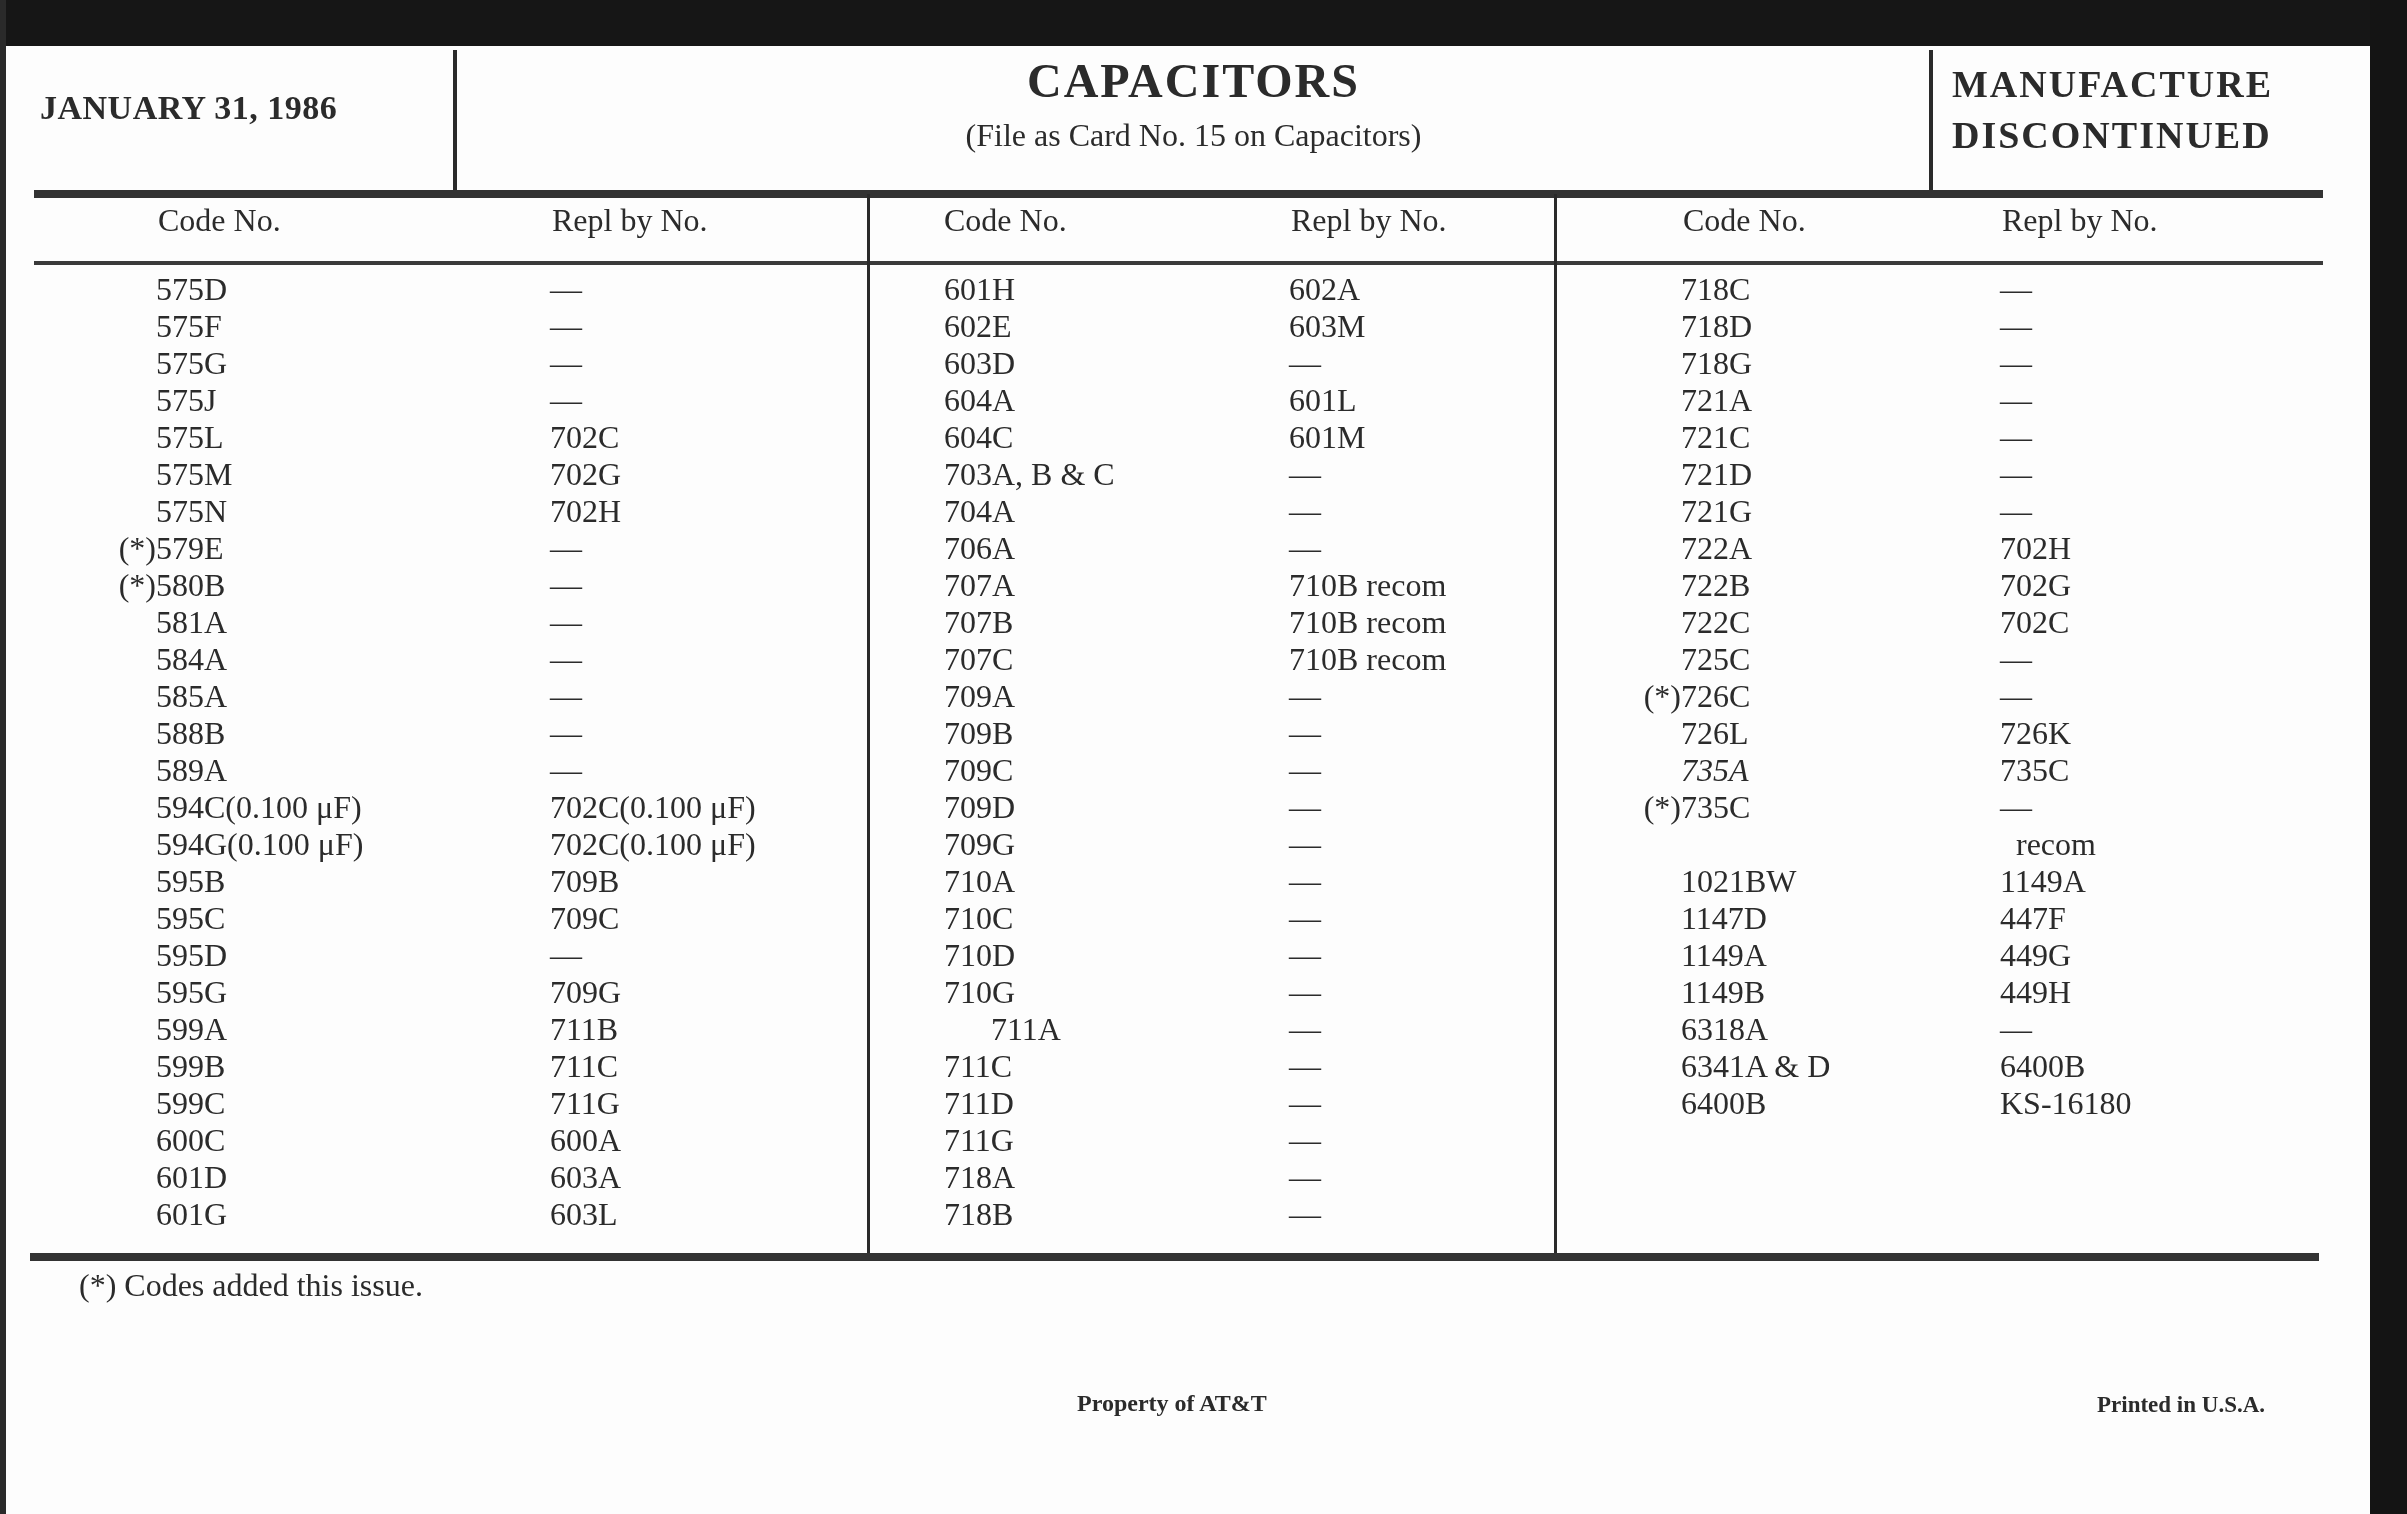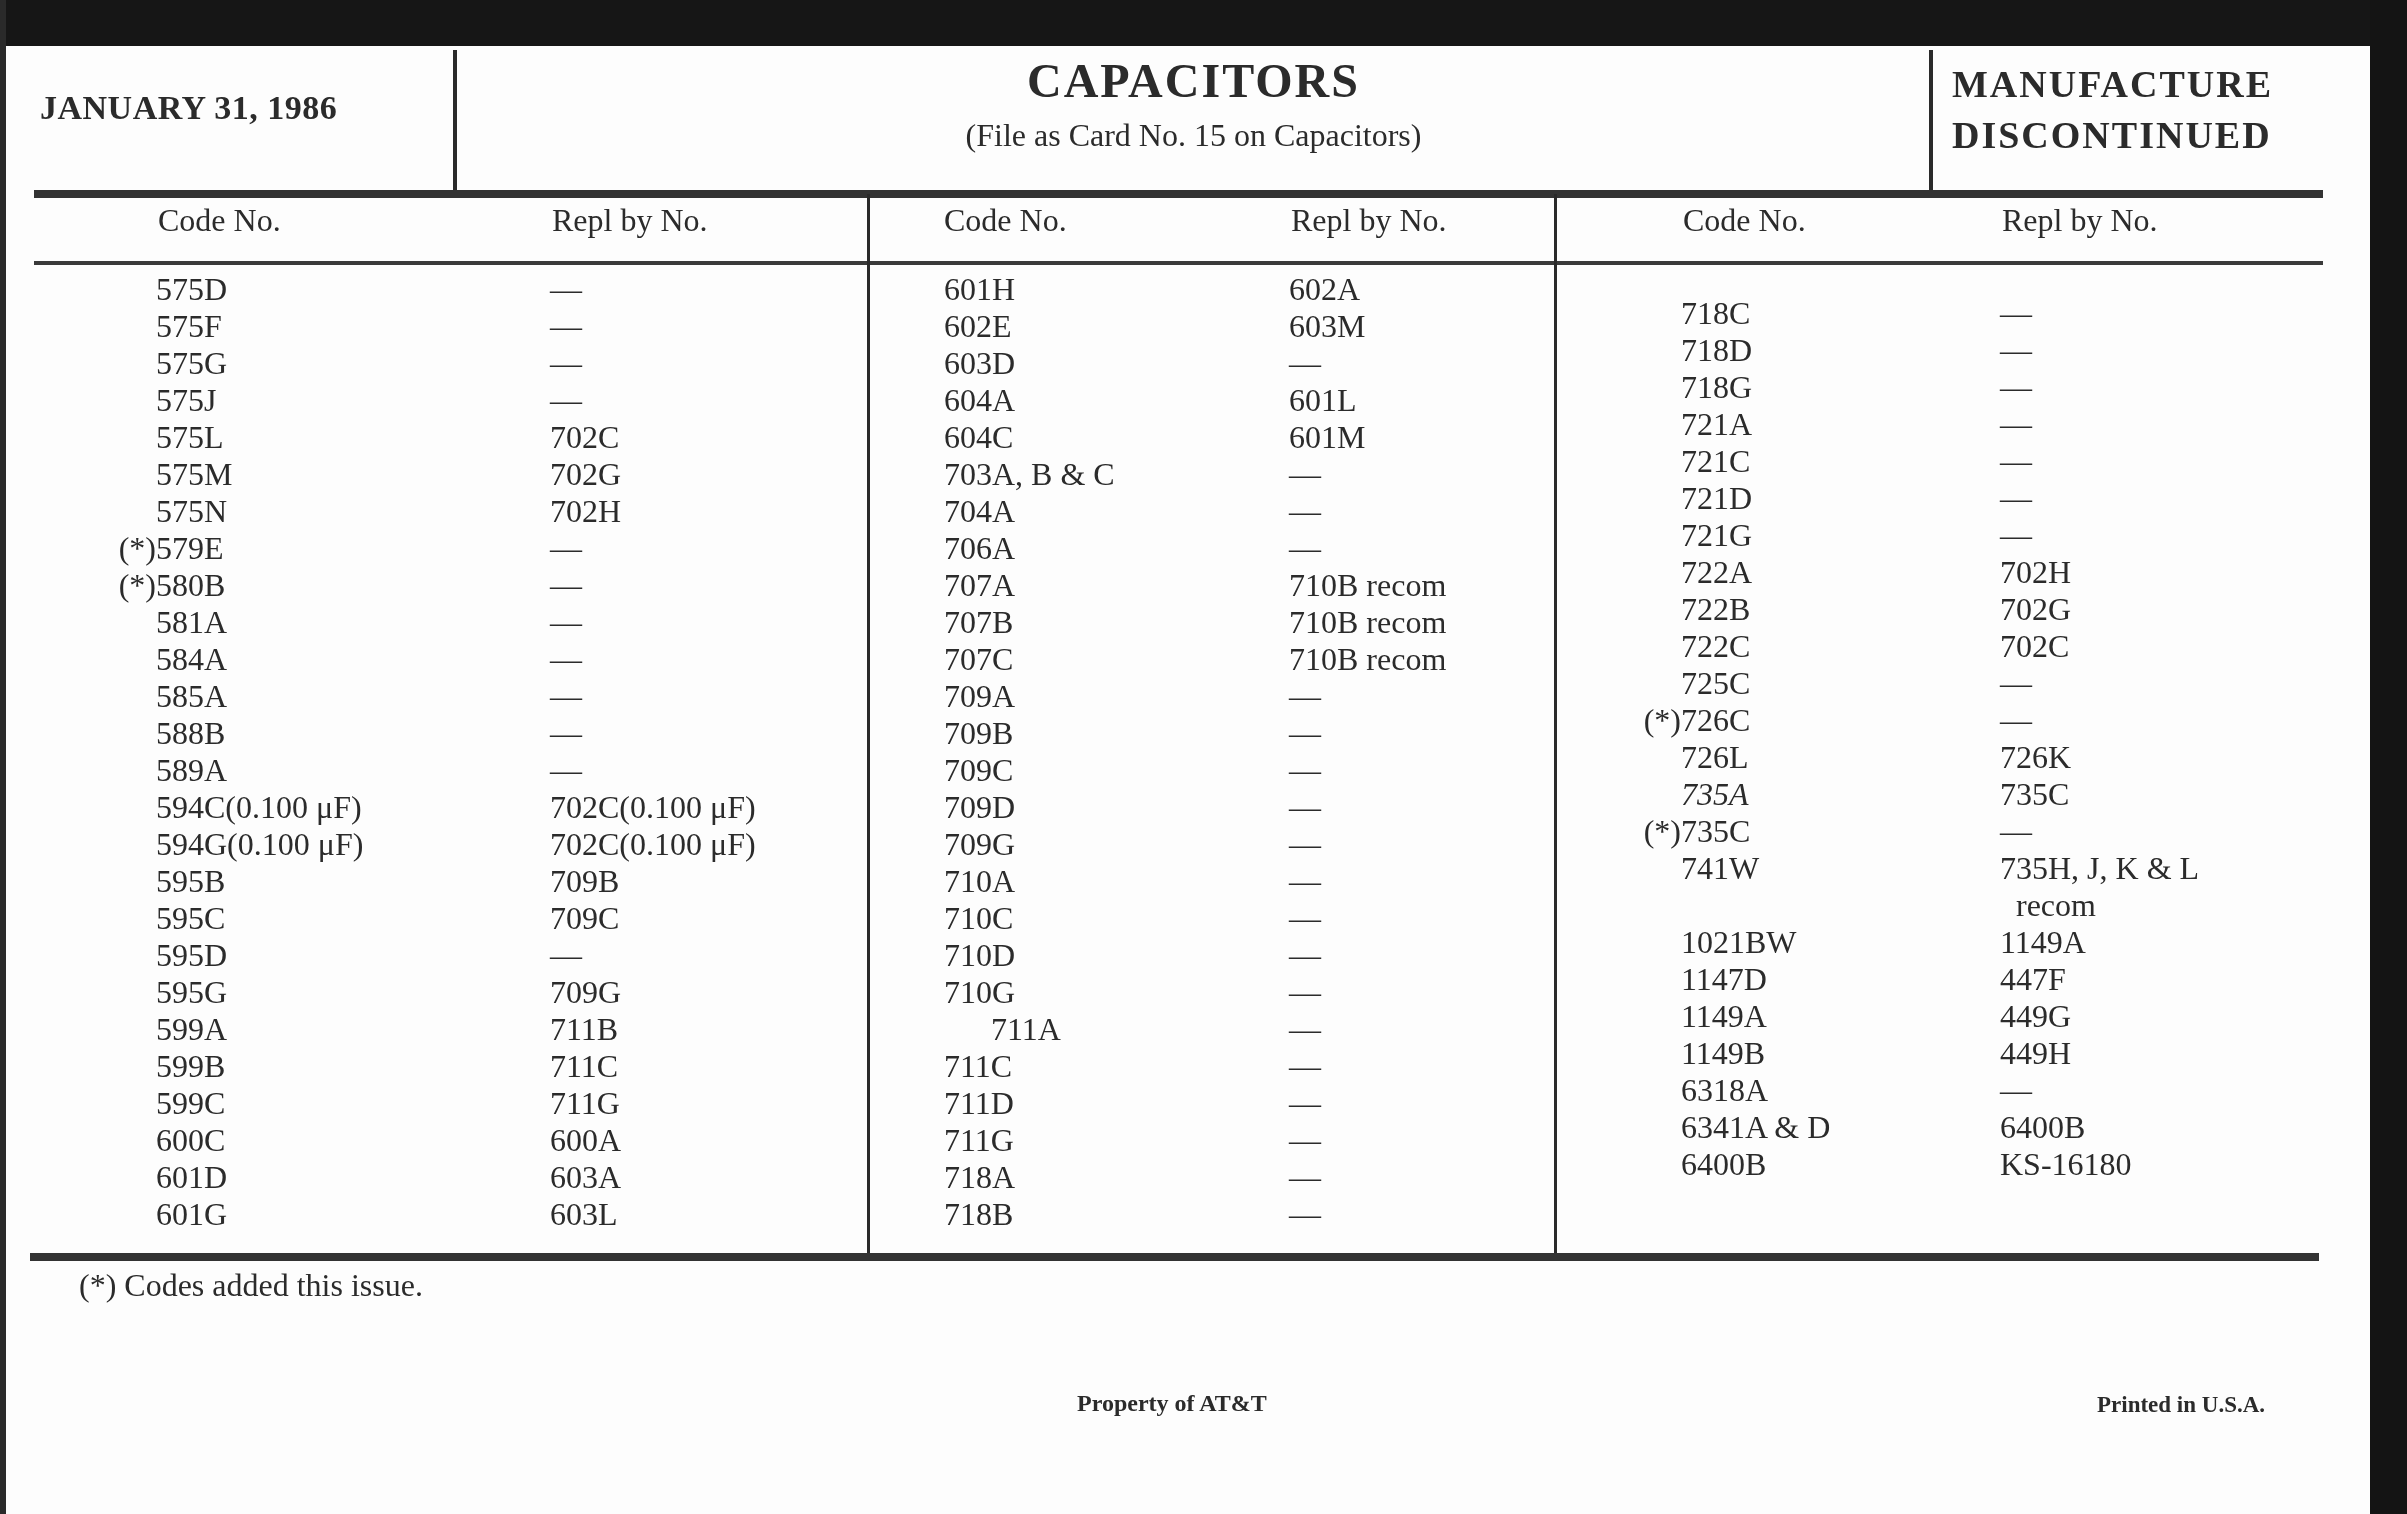--- a/index.html
+++ b/index.html
@@ -294,21 +294,21 @@
     </div>
     <div class="row">
       <span class="code" style="left: 944px;"><span>718A</span></span>
       <span class="repl" style="left: 1289px; white-space: pre;">—</span>
     </div>
     <div class="row">
       <span class="code" style="left: 944px;"><span>718B</span></span>
       <span class="repl" style="left: 1289px; white-space: pre;">—</span>
     </div>
   </div>
-<div class="group" id="g2" style="left:0; width:2056px;margin-top:24px;">
+<div class="group" id="g2" style="left:0; width:2056px;">
     <div class="row">
       <span class="code" style="left: 1681px;"><span>718C</span></span>
       <span class="repl" style="left: 2000px; white-space: pre;">—</span>
     </div>
     <div class="row">
       <span class="code" style="left: 1681px;"><span>718D</span></span>
       <span class="repl" style="left: 2000px; white-space: pre;">—</span>
     </div>
     <div class="row">
       <span class="code" style="left: 1681px;"><span>718G</span></span>
@@ -354,24 +354,20 @@
       <span class="code" style="left: 1681px;"><span>726L</span></span>
       <span class="repl" style="left: 2000px; white-space: pre;">726K</span>
     </div>
     <div class="row">
       <span class="code" style="left: 1681px; font-style: italic;"><span>735A</span></span>
       <span class="repl" style="left: 2000px; white-space: pre;">735C</span>
     </div>
     <div class="row">
       <span class="code" style="left: 1681px;"><span class="star">(*)</span><span>735C</span></span>
       <span class="repl" style="left: 2000px; white-space: pre;">—</span>
-    </div>
-    <div class="row">
-      <span class="code" style="left: 1681px;"><span>741W</span></span>
-      <span class="repl" style="left: 2000px; white-space: pre;">735H, J, K &amp; L</span>
     </div>
     <div class="row">
       <span class="code" style="left: 1681px;"><span></span></span>
       <span class="repl" style="left: 2000px; white-space: pre;">  recom</span>
     </div>
     <div class="row">
       <span class="code" style="left: 1681px;"><span>1021BW</span></span>
       <span class="repl" style="left: 2000px; white-space: pre;">1149A</span>
     </div>
     <div class="row">

